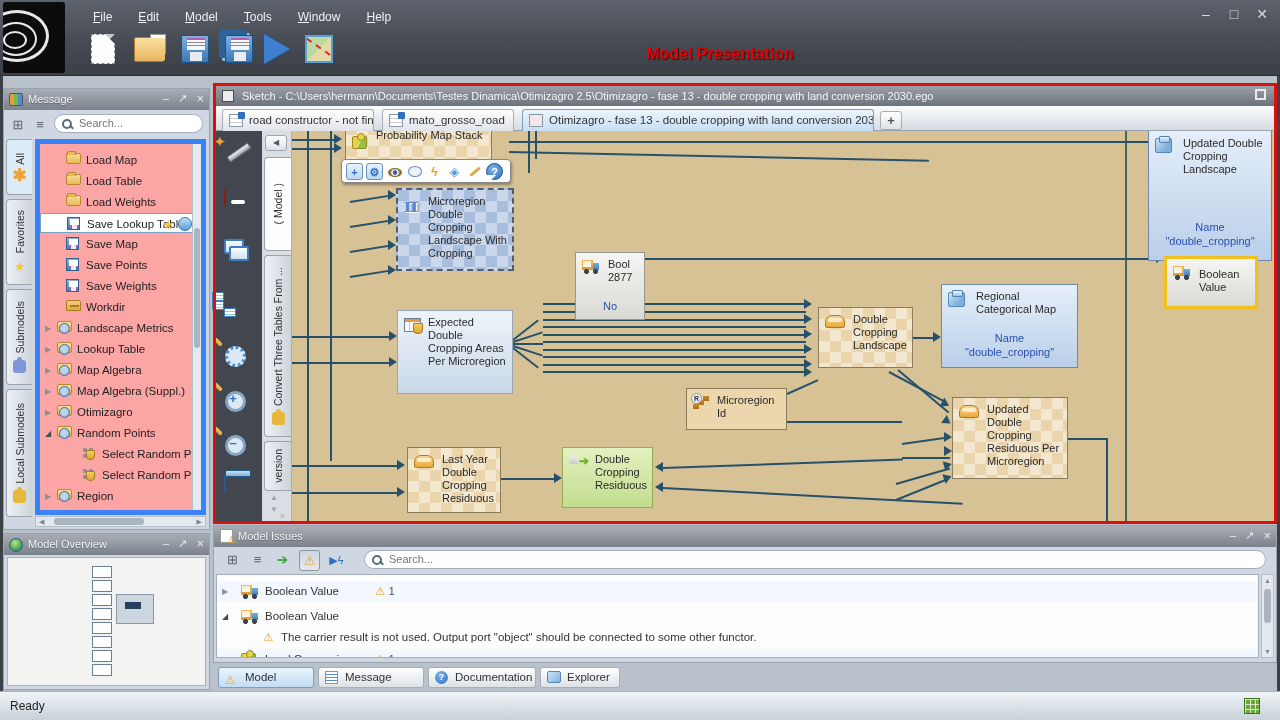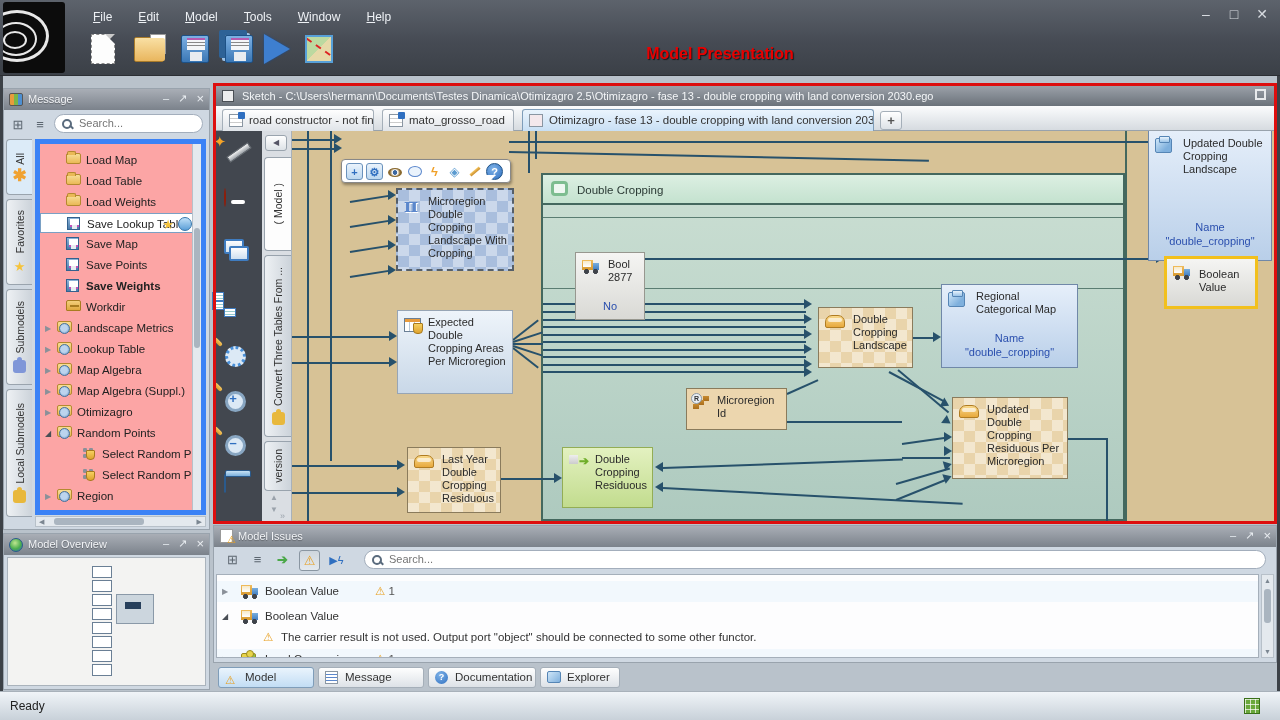--- a/index.html
+++ b/index.html
@@ -364,21 +364,21 @@
           <span class="row-badge"></span>
         </div>
       <div class="trow plain" style="top:90px;">
           <span class="ic ic-save"></span>
           <span class="tlabel">Save Map</span>
         </div>
       <div class="trow plain" style="top:111px;">
           <span class="ic ic-save"></span>
           <span class="tlabel">Save Points</span>
         </div>
-      <div class="trow plain" style="top:132px;font-weight:bold;">
+      <div class="trow plain" style="top:132px;">
           <span class="ic ic-save"></span>
           <span class="tlabel">Save Weights</span>
         </div>
       <div class="trow plain" style="top:153px;">
           <span class="ic ic-drawer"></span>
           <span class="tlabel">Workdir</span>
         </div>
       <div class="trow cat" style="top:174px;">
           <span class="exp exp-c"></span>
           <span class="ic ic-subfolder"></span>
@@ -508,28 +508,20 @@
     </div>
     <span class="strip-arrows" style="top:362px;">▲</span>
     <span class="strip-arrows" style="top:374px;">▼</span>
     <span class="strip-arrows" style="top:380px;left:18px;font-size:9px;">»</span>
   </div>
 
   <div class="canvas">
     <div class="vline" style="left:15px;top:0;height:390px;"></div>
     <div class="vline" style="left:38px;top:0;height:330px;"></div>
 
-    <div class="grp">
-      <div class="grp-head">
-        <span class="ic-loop"></span>
-        <span>Double Cropping</span>
-      </div>
-      <div class="grp-div1"></div>
-      <div class="grp-div2"></div>
-    </div>
     <div class="right-tan"></div>
 
     <div class="ln" style="left:251px;top:172px;width:263px;"></div>
     <div class="ln" style="left:251px;top:180px;width:263px;"></div>
     <div class="ln" style="left:251px;top:188px;width:263px;"></div>
     <div class="ln" style="left:251px;top:195px;width:263px;"></div>
     <div class="ln" style="left:251px;top:203px;width:263px;"></div>
     <div class="ln" style="left:251px;top:210px;width:263px;"></div>
     <div class="ln" style="left:251px;top:218px;width:263px;"></div>
     <div class="ln" style="left:251px;top:225px;width:263px;"></div>
@@ -602,20 +594,24 @@
     <span class="ah" style="left:105px;top:356px;"></span>
 
     <div class="ln" style="left:371px;top:336px;width:240px;transform:rotate(-2deg);"></div>
     <div class="ln" style="left:371px;top:356px;width:300px;transform:rotate(3deg);"></div>
     <span class="ah ah-l" style="left:363px;top:331px;"></span>
     <span class="ah ah-l" style="left:363px;top:351px;"></span>
 
     <div class="ln" style="left:776px;top:307px;width:40px;"></div>
     <div class="vline" style="left:814px;top:307px;height:83px;"></div>
 
+    <div class="fx checker" style="left:53px;top:-8px;width:147px;height:40px;">
+      <span class="ic ic-puzzle" style="top:12px;"></span>
+      <span class="fx-label">Probability Map Stack</span>
+    </div>
 
     <div class="hovertb">
       <span class="hico sq">+</span>
       <span class="hico sq">⚙</span>
       <span class="hico eye"></span>
       <span class="hico bub"></span>
       <span class="hico bolt">ϟ</span>
       <span class="hico cube">◈</span>
       <span class="hico wand2"></span>
       <span class="hico help">?</span>

